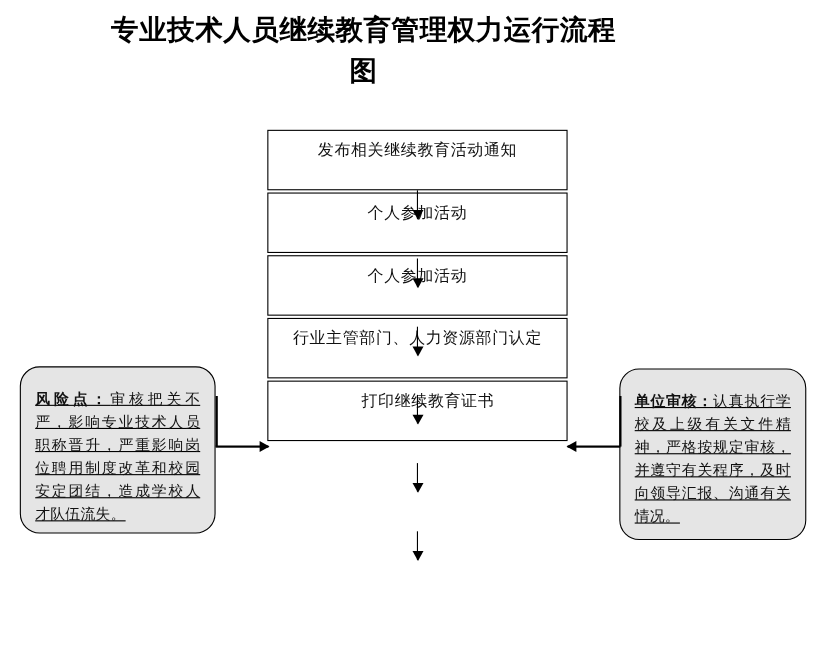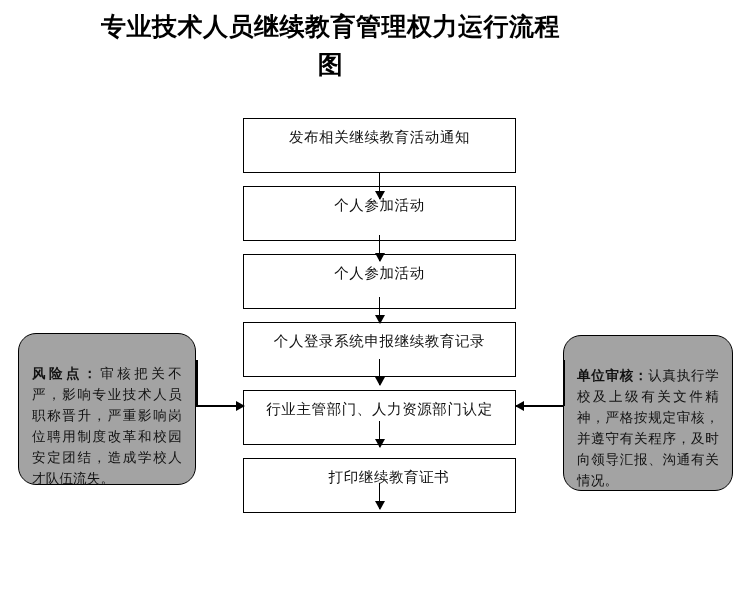--- a/index.html
+++ b/index.html
@@ -39,21 +39,21 @@
     top: 118px;
     width: 273px;
   }
   .flow-node {
     position: relative;
     width: 273px;
     height: 55px;
     box-sizing: border-box;
     border: 1.4px solid #000000;
     background: #ffffff;
-    margin-bottom: 13px;
+    margin-bottom: 2px;
   }
   .flow-node .node-label {
     display: block;
     text-align: center;
     font-size: 14.5px;
     line-height: 18px;
     padding-top: 9px;
     letter-spacing: 0.6px;
     color: #111111;
     white-space: nowrap;
@@ -81,22 +81,23 @@
     border-right: 5px solid transparent;
     border-top: 9px solid #000000;
   }
 
   
   .note-box {
     position: absolute;
     box-sizing: border-box;
     border: 1.4px solid #000000;
     border-radius: 18px;
-    background: #a3a3a3;
-    padding: 29px 13px 9px 13px;
+    background: #e5e5e5;
+    padding: 19px 13px 9px 13px;
+    text-decoration: underline;
   }
   .note-text {
     font-size: 13.5px;
     line-height: 21px;
     letter-spacing: 0.2px;
     color: #111111;
     text-align: justify;
   }
   .note-text .note-head {
     font-weight: bold;
@@ -150,23 +151,20 @@
   </div>
 
   <div class="flow-node">
     <span class="node-label">个人参加活动</span>
   </div>
 
   <div class="flow-node">
     <span class="node-label">个人参加活动</span>
   </div>
 
-  <div class="flow-node">
-    <span class="node-label">个人登录系统申报继续教育记录</span>
-  </div>
 
 
   <div class="flow-node">
     <span class="node-label">行业主管部门、人力资源部门认定</span>
   </div>
 
   <div class="flow-node">
     <span class="node-label">打印继续教育证书</span>
   </div>
 </div>

